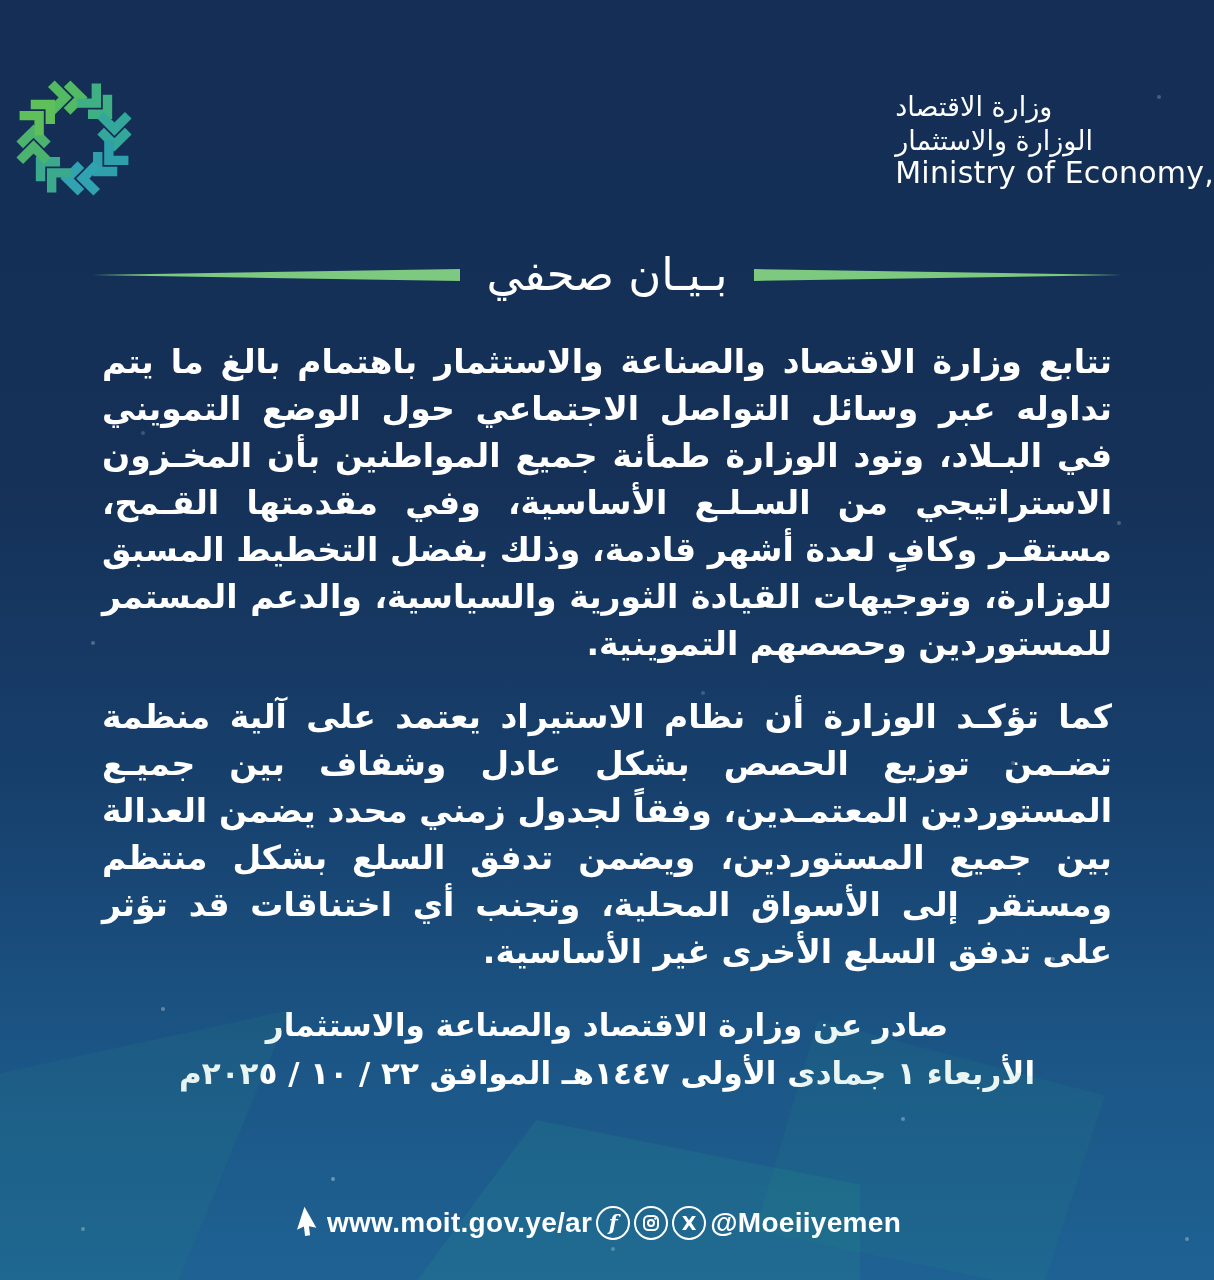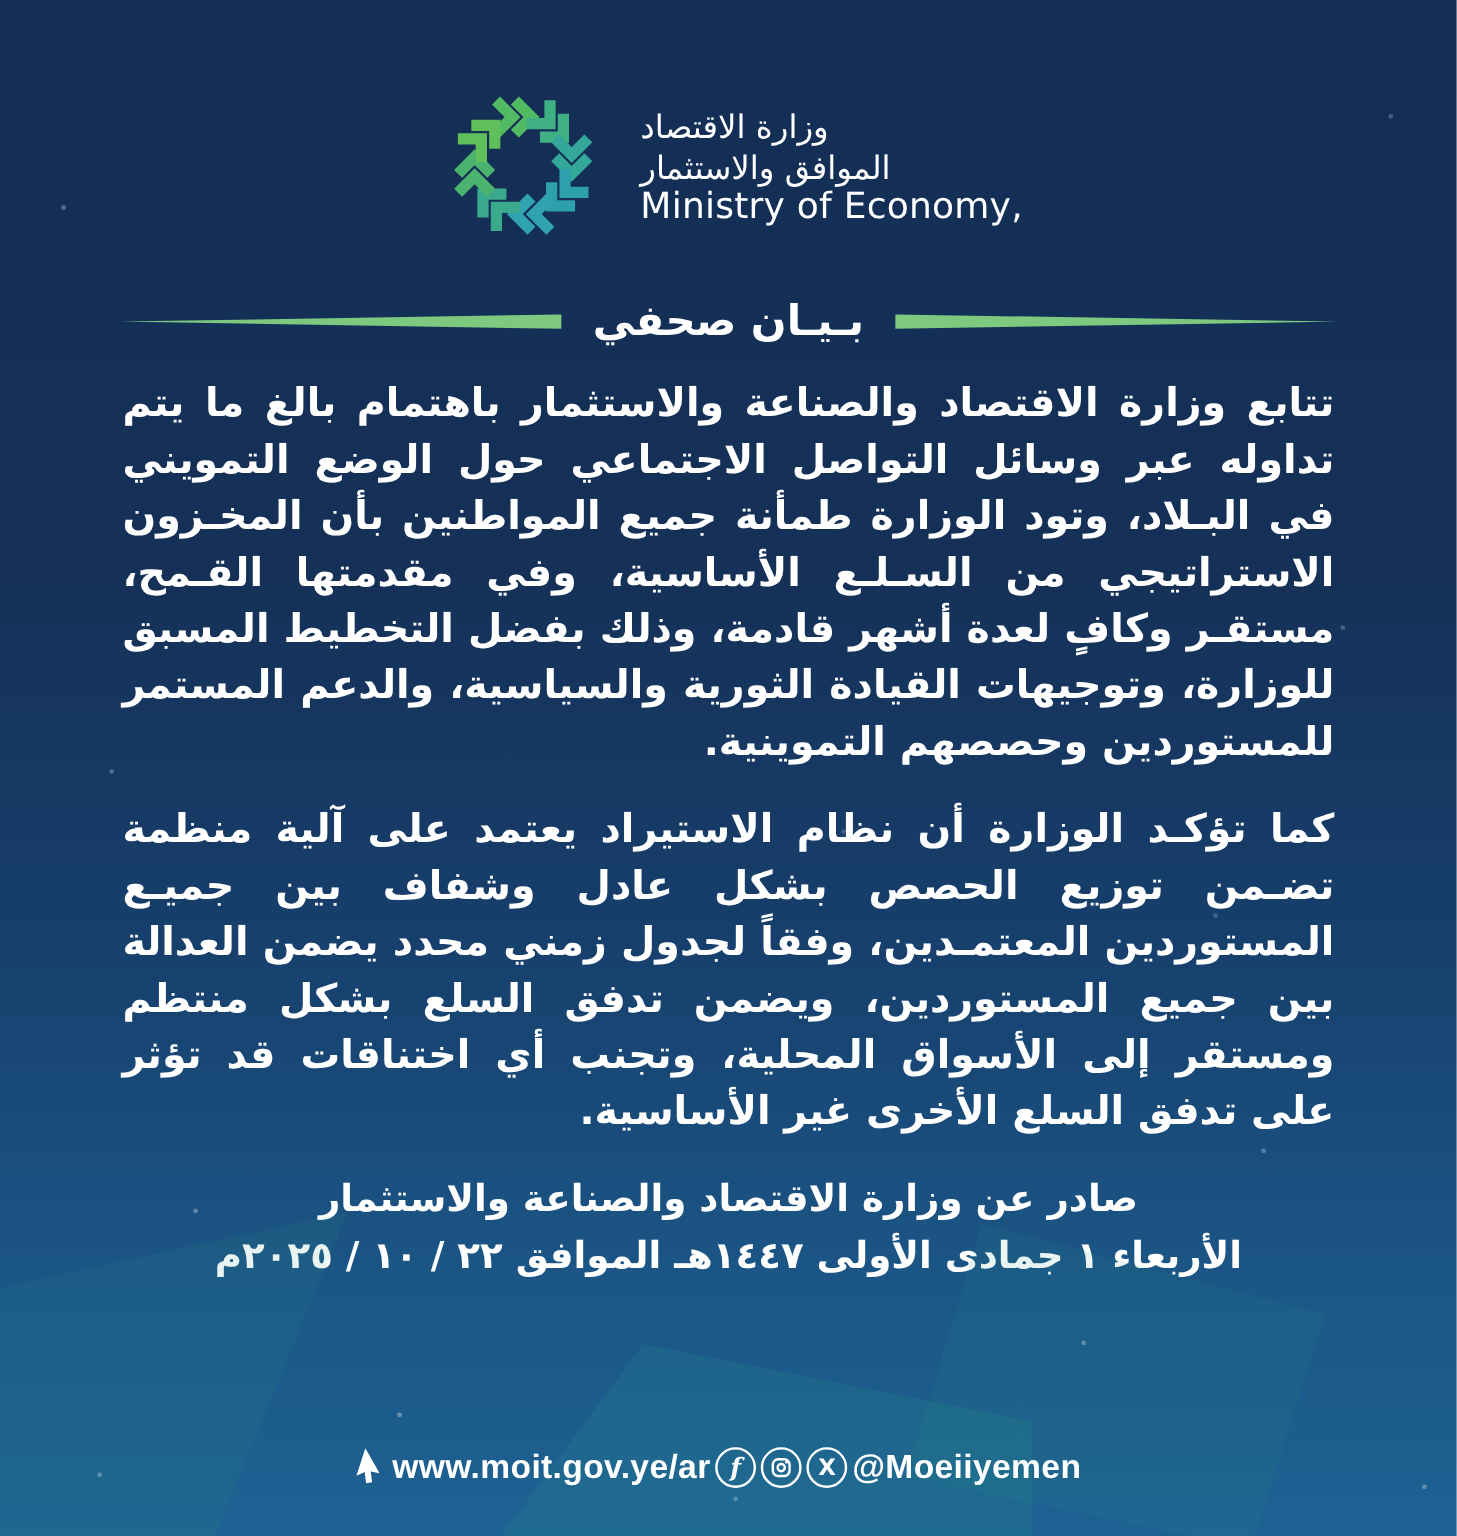--- a/index.html
+++ b/index.html
@@ -43,48 +43,48 @@
       82px 1228px 0 1px rgba(255,255,255,.28),
       1012px 762px 0 1px rgba(255,255,255,.20),
       142px 432px 0 1px rgba(255,255,255,.18),
       702px 692px 0 1px rgba(255,255,255,.18);
   }
 
   
   .logo-row {
     position: relative;
     padding-top: 64px;
-    display: flex; justify-content: center; align-items: center;
+    display: flex; justify-content: space-between; align-items: center;
     gap: 24px; direction: ltr;
   }
   .logo-text { text-align: left; }
   .logo-text .ar {
     font-size: 27px; line-height: 34px; font-weight: 400;
     direction: rtl; text-align: left; letter-spacing: 0.2px;
   }
   .logo-text .en {
     font-size: 30px; line-height: 29px; font-weight: 400; letter-spacing: 0.2px;
   }
 
   
   .title-row {
     margin-top: 36px;
     display: flex; justify-content: center; align-items: center;
     gap: 26px;
   }
   .title-row h1 {
-    margin: 0; font-size: 35px; font-weight: 700; color: #fff;
+    margin: 0; font-size: 45px; font-weight: 400; color: #fff;
     direction: rtl; white-space: nowrap;
   }
   .tline { flex: 0 0 auto; display: block; }
 
   
   .content { padding: 24px 102px 0 102px; }
   .content p {
-    margin: 0 0 26px 0;
+    margin: 13px 0 26px 0;
     direction: rtl;
     text-align: justify;
     text-align-last: right;
     font-size: 33px; font-weight: 700; line-height: 47px;
     color: #ffffff;
   }
   .closing {
     margin-top: 8px;
     text-align: center; direction: rtl;
     font-size: 31px; font-weight: 700; line-height: 48px;
@@ -156,21 +156,21 @@
             <path d="M52,20 L66,34 L52,48"></path>
         </g>
         <g transform="rotate(315 75 75)" stroke="#5fc05b">
           <path d="M68,20 L82,34 L68,48"></path>
             <path d="M52,20 L66,34 L52,48"></path>
         </g>
       </g>
     </svg>
     <div class="logo-text">
       <div class="ar">وزارة الاقتصاد</div>
-      <div class="ar">الموافق والاستثمار</div>
+      <div class="ar">الوزارة والاستثمار</div>
       <div class="en">Ministry of Economy,</div>
     </div>
   </header>
 
   <div class="title-row">
     <svg class="tline" width="368" height="14" viewBox="0 0 368 14">
       <polygon points="0,7 368,1 368,13" fill="#7dc97f"></polygon>
     </svg>
     <h1>بـيـان صحفي</h1>
     <svg class="tline" width="368" height="14" viewBox="0 0 368 14">

